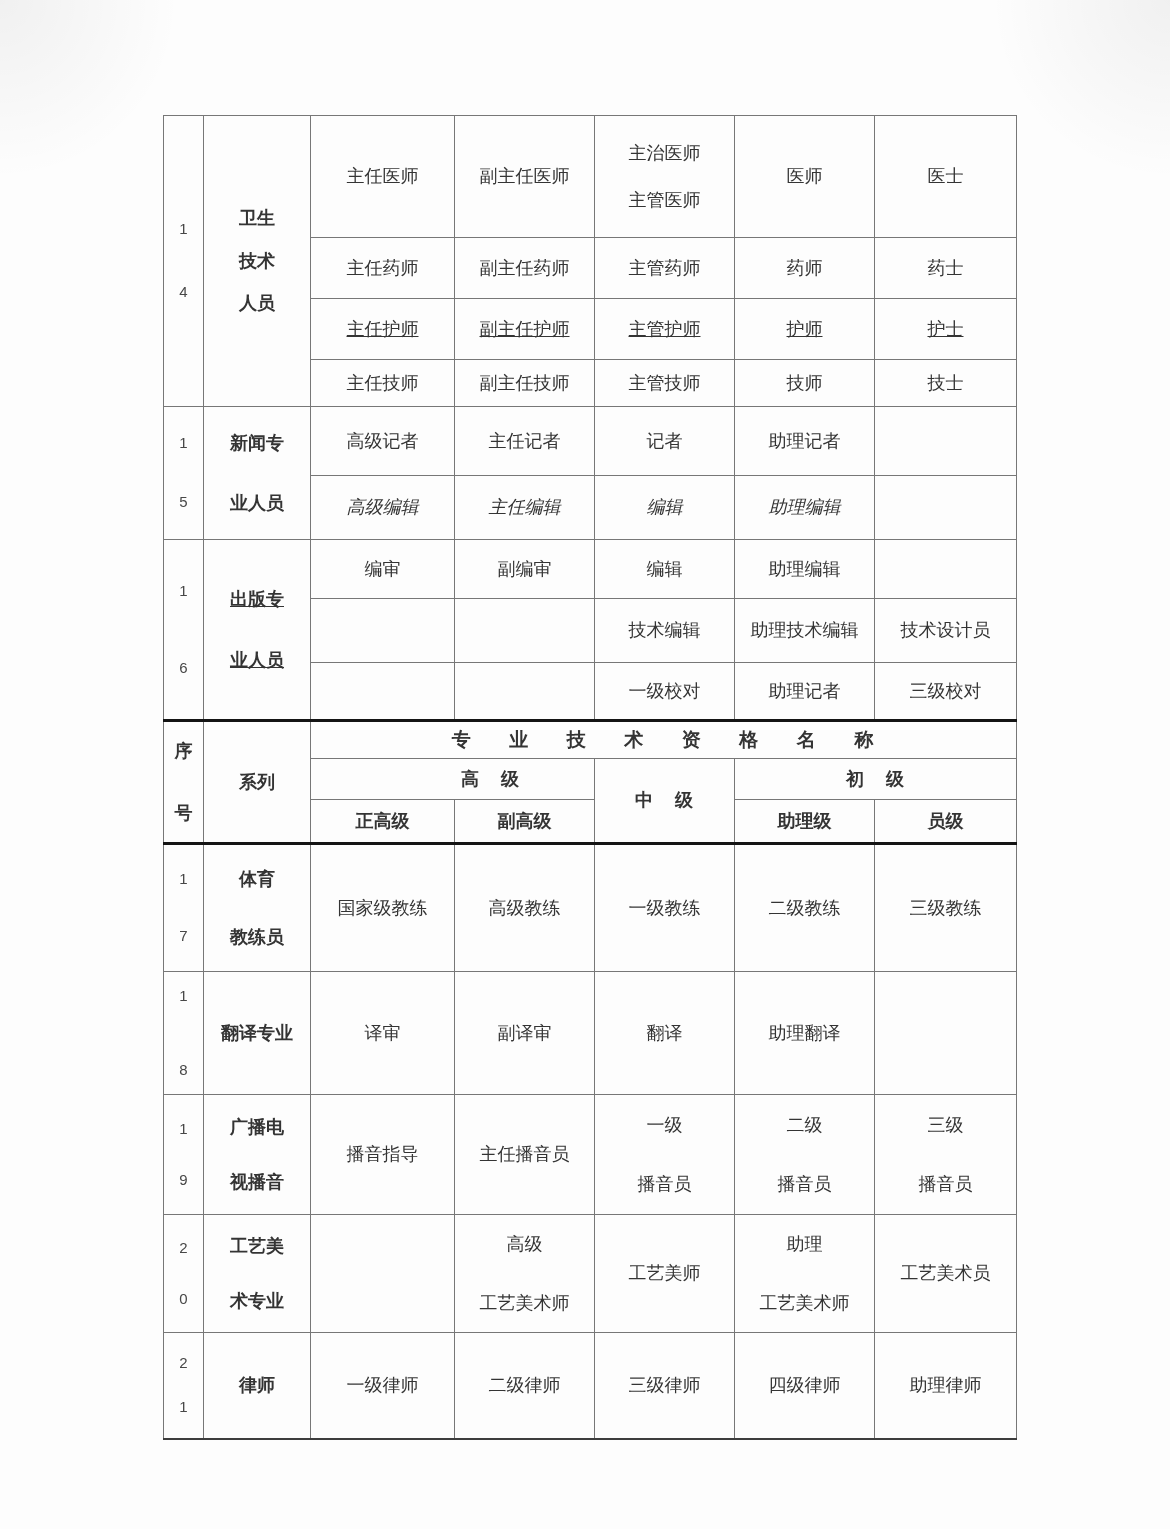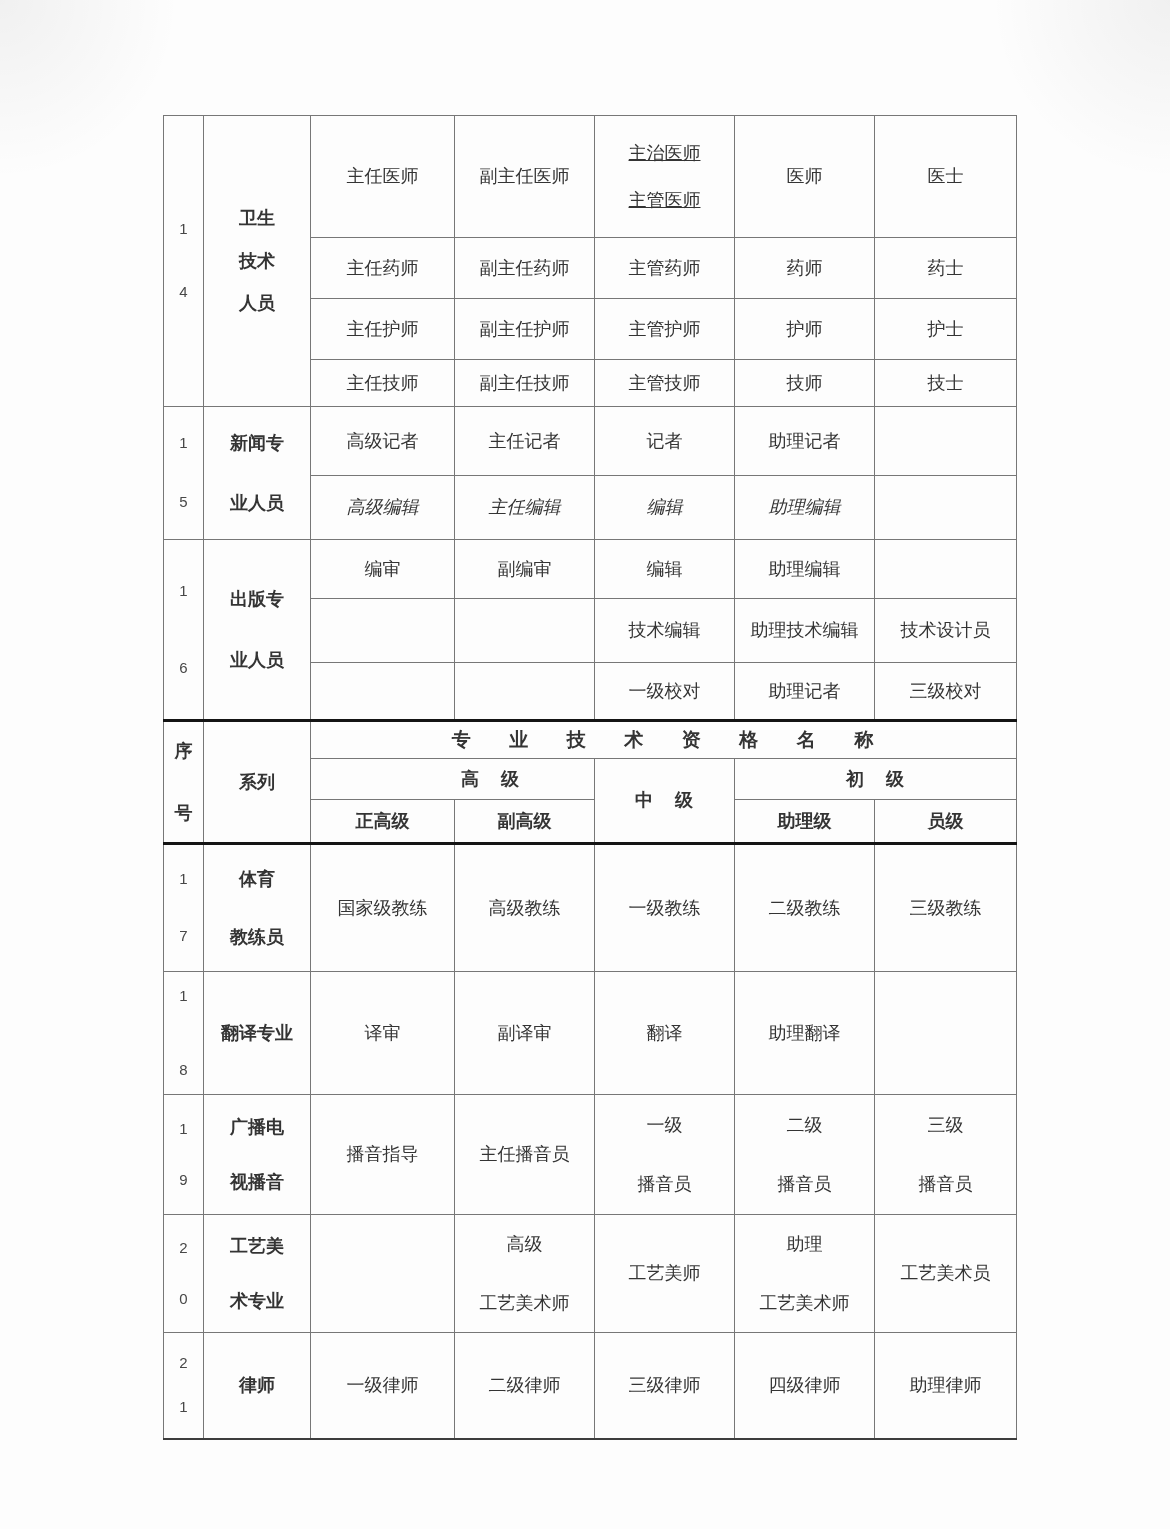--- a/index.html
+++ b/index.html
@@ -101,21 +101,21 @@
             <div class="cellbox">
               <div class="ln">主任医师</div>
             </div>
           </td>
           <td>
             <div class="cellbox">
               <div class="ln">副主任医师</div>
             </div>
           </td>
           <td>
-            <div class="cellbox" style="row-gap: 24px; text-decoration: underline;">
+            <div class="cellbox" style="row-gap: 24px;">
               <div class="ln">主治医师</div>
               <div class="ln">主管医师</div>
             </div>
           </td>
           <td>
             <div class="cellbox">
               <div class="ln">医师</div>
             </div>
           </td>
           <td>
@@ -144,21 +144,21 @@
             <div class="cellbox">
               <div class="ln">药师</div>
             </div>
           </td>
           <td>
             <div class="cellbox">
               <div class="ln">药士</div>
             </div>
           </td>
         </tr>
-        <tr style="height: 61px;">
+        <tr style="height: 61px; text-decoration: underline;">
           <td>
             <div class="cellbox">
               <div class="ln">主任护师</div>
             </div>
           </td>
           <td>
             <div class="cellbox">
               <div class="ln">副主任护师</div>
             </div>
           </td>
@@ -268,21 +268,21 @@
           </td>
         </tr>
         <tr style="height: 59px;">
           <td rowspan="3">
             <div class="cellbox small" style="row-gap: 58px;">
               <div class="ln">1</div>
               <div class="ln">6</div>
             </div>
           </td>
           <td rowspan="3">
-            <div class="cellbox bold" style="row-gap: 39px;">
+            <div class="cellbox bold" style="row-gap: 39px; text-decoration: underline;">
               <div class="ln">出版专</div>
               <div class="ln">业人员</div>
             </div>
           </td>
           <td>
             <div class="cellbox">
               <div class="ln">编审</div>
             </div>
           </td>
           <td>

